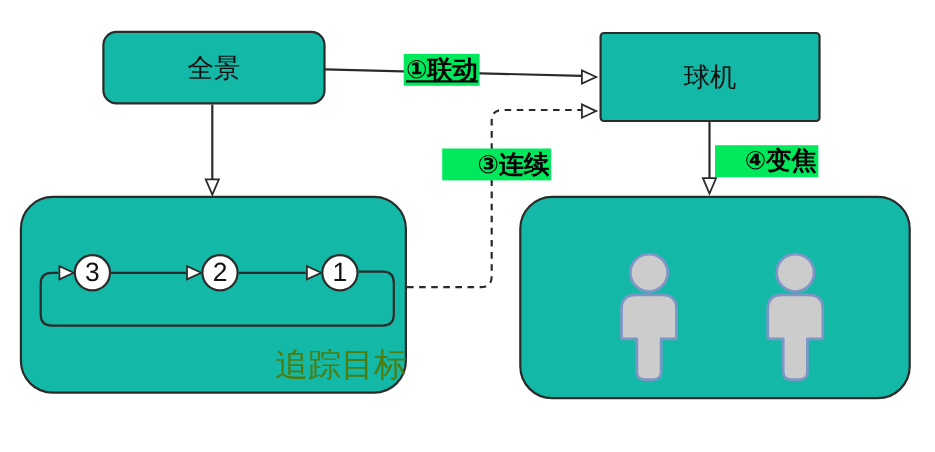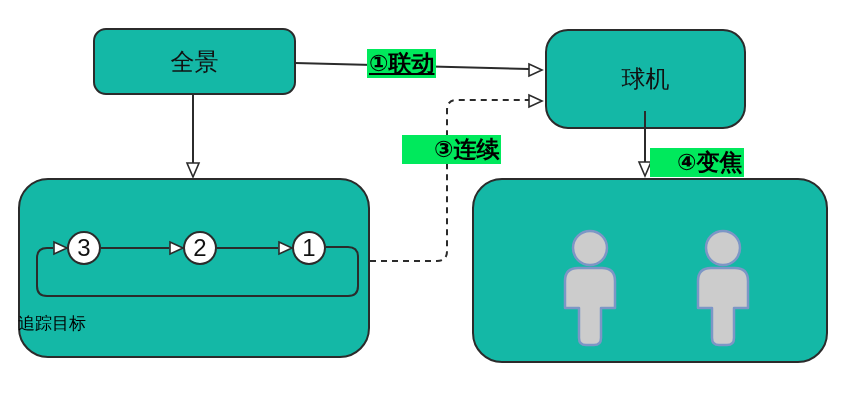--- a/index.html
+++ b/index.html
@@ -16,21 +16,21 @@
   .box {
     position: absolute;
     background: #14b8a6;
     border: 2px solid var(--line);
     display: flex;
     align-items: center;
     justify-content: center;
     color: #111;
   }
   .box-panorama { left: 93px;  top: 28px;  width: 203px; height: 67px;  border-radius: 13px; font-size: 24px; }
-  .box-dome     { left: 545px; top: 29px;  width: 201px; height: 100px;  border-radius: 23px; font-size: 24px; }
+  .box-dome     { left: 545px; top: 29px;  width: 201px; height: 82px;  border-radius: 4px; font-size: 24px; }
   .box-tracking { left: 18px;  top: 178px; width: 352px; height: 180px; border-radius: 30px; }
   .box-scene    { left: 472px; top: 178px; width: 356px; height: 185px; border-radius: 30px; }
 
   .connectors {
     position: absolute;
     left: 0; top: 0;
     width: 850px; height: 411px;
     pointer-events: none;
   }
   .connectors .edge {
@@ -59,39 +59,39 @@
     color: #111;
   }
   .qc-3 { left: 67px;  top: 231px; }
   .qc-2 { left: 183px; top: 231px; }
   .qc-1 { left: 292px; top: 231px; }
 
   .tracking-caption {
     position: absolute;
     left: 18px; top: 312px;
     width: 352px;
-    text-align: left;
-    font-size: 17px;
-    color: #000000;
+    text-align: right;
+    font-size: 30px;
+    color: #4d7c0f;
   }
 
   .edge-label {
     position: absolute;
     background: var(--highlight-green);
     color: #000;
     font-weight: bold;
     font-size: 23px;
     line-height: 29px;
     padding: 0 2px;
     white-space: nowrap;
   }
   .lbl-linkage    { left: 367px; top: 49px; text-decoration: underline;  }
   .lbl-polling    { left: 145px; top: 369px; }
   .lbl-continuous { left: 402px; top: 135px; padding-left: 32px; }
-  .lbl-zoom       { left: 650px; top: 148px; padding-left: 27px; }
+  .lbl-zoom       { left: 650px; top: 132px; padding-left: 27px; }
 
   .person-icon { position: absolute; width: 54px; height: 120px; }
   .person-1 { left: 563px; top: 229px; }
   .person-2 { left: 696px; top: 229px; }
   .person-icon .part {
     fill: var(--person-fill);
     stroke: var(--person-stroke);
     stroke-width: 2.5;
     stroke-linejoin: round;
   }

